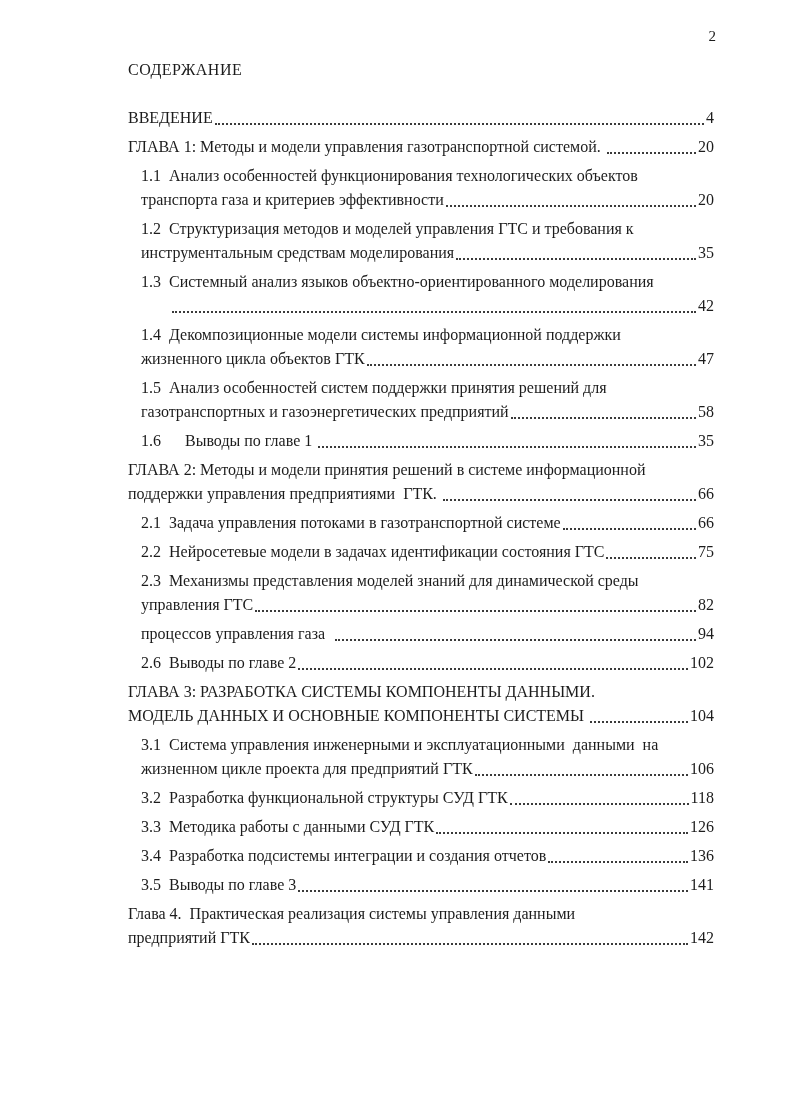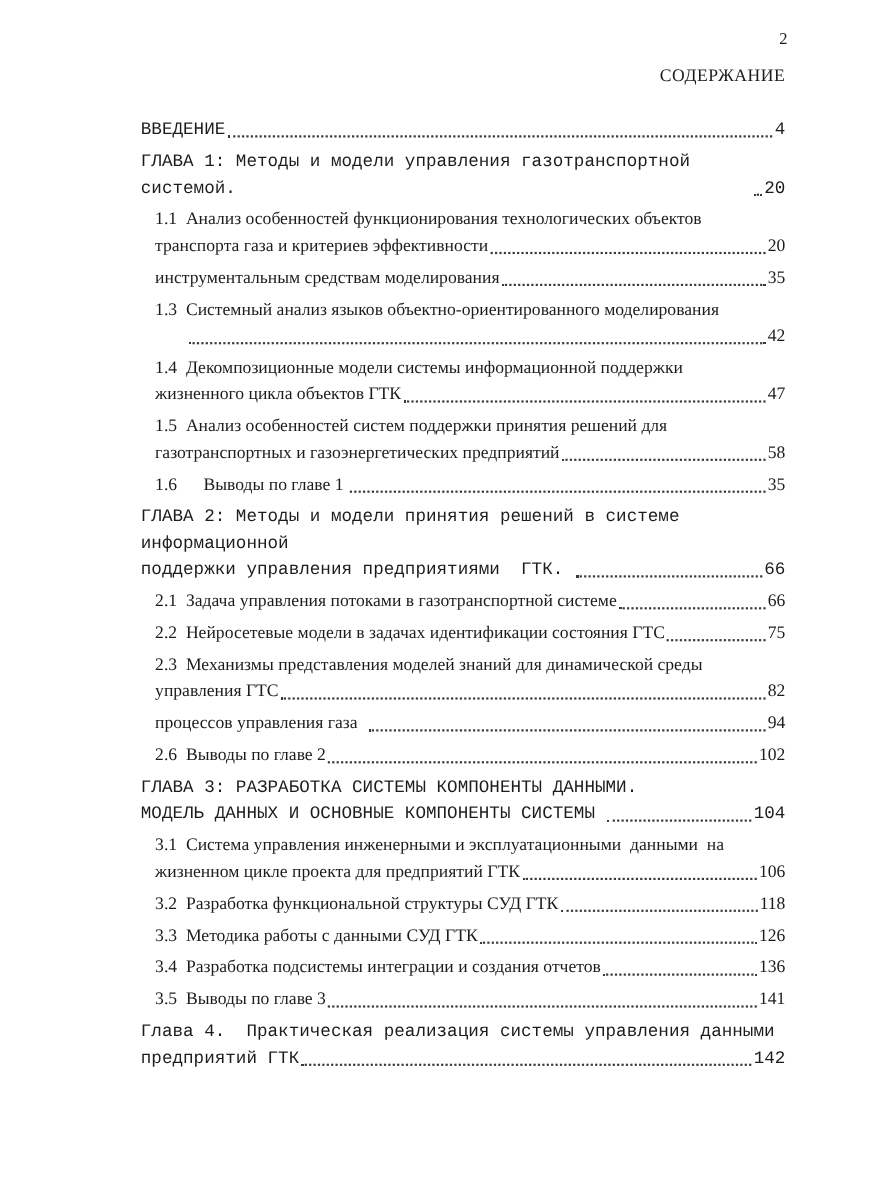--- a/index.html
+++ b/index.html
@@ -26,28 +26,26 @@
     position: absolute;
     left: 128px;
     top: 58px;
     width: 586px;
     font-size: 16px;
     line-height: 24px;
   }
   .toc-title {
     margin-bottom: 24px;
     letter-spacing: 0.5px;
-    text-align: right;
   }
   .entry {
     margin-bottom: 5px;
   }
   .entry.top {
     margin-top: 5px;
-    font-family: Liberation Mono, monospace;
   }
   .entry.sub {
     padding-left: 13px;
   }
   .line {
     min-height: 24px;
   }
   .flexline {
     display: flex;
     align-items: flex-end;
@@ -92,20 +90,21 @@
         </div>
         <div class="entry sub">
           <div class="line"><span class="t">1.1  Анализ особенностей функционирования технологических объектов</span></div>
           <div class="line flexline">
             <span class="t">транспорта газа и критериев эффективности</span>
             <span class="leader"></span>
             <span class="pg">20</span>
           </div>
         </div>
         <div class="entry sub">
+          <div class="line"><span class="t">1.2  Структуризация методов и моделей управления ГТС и требования к</span></div>
           <div class="line flexline">
             <span class="t">инструментальным средствам моделирования</span>
             <span class="leader"></span>
             <span class="pg">35</span>
           </div>
         </div>
         <div class="entry sub">
           <div class="line"><span class="t">1.3  Системный анализ языков объектно-ориентированного моделирования</span></div>
           <div class="line flexline indent2">
             <span class="t"></span>

